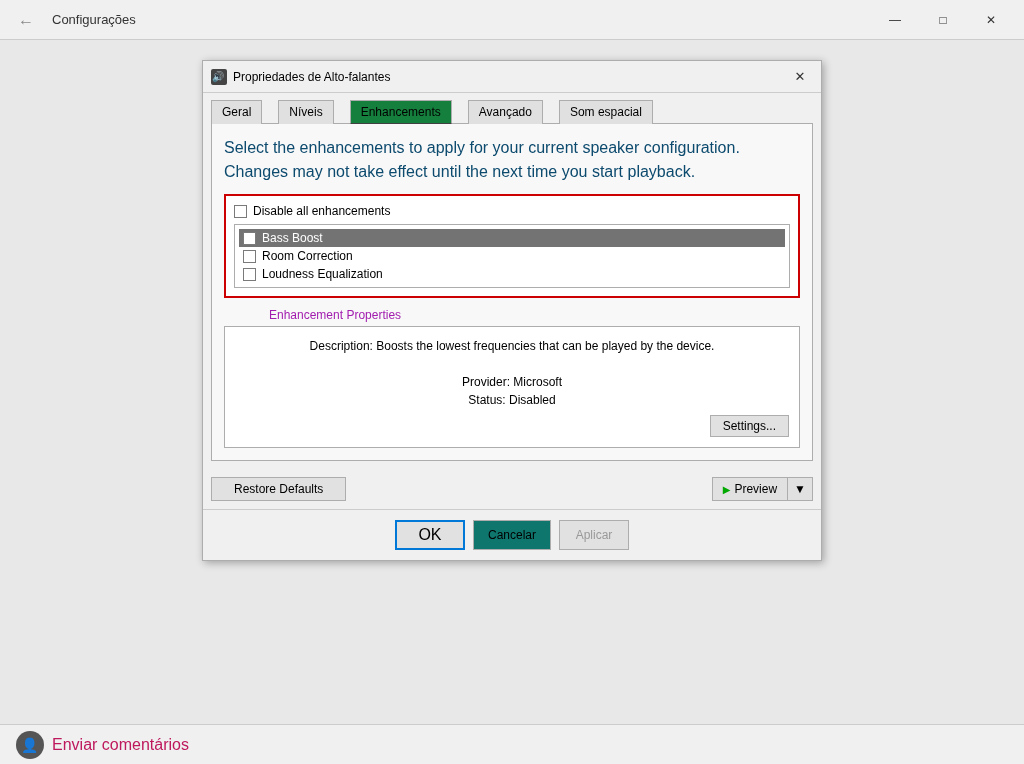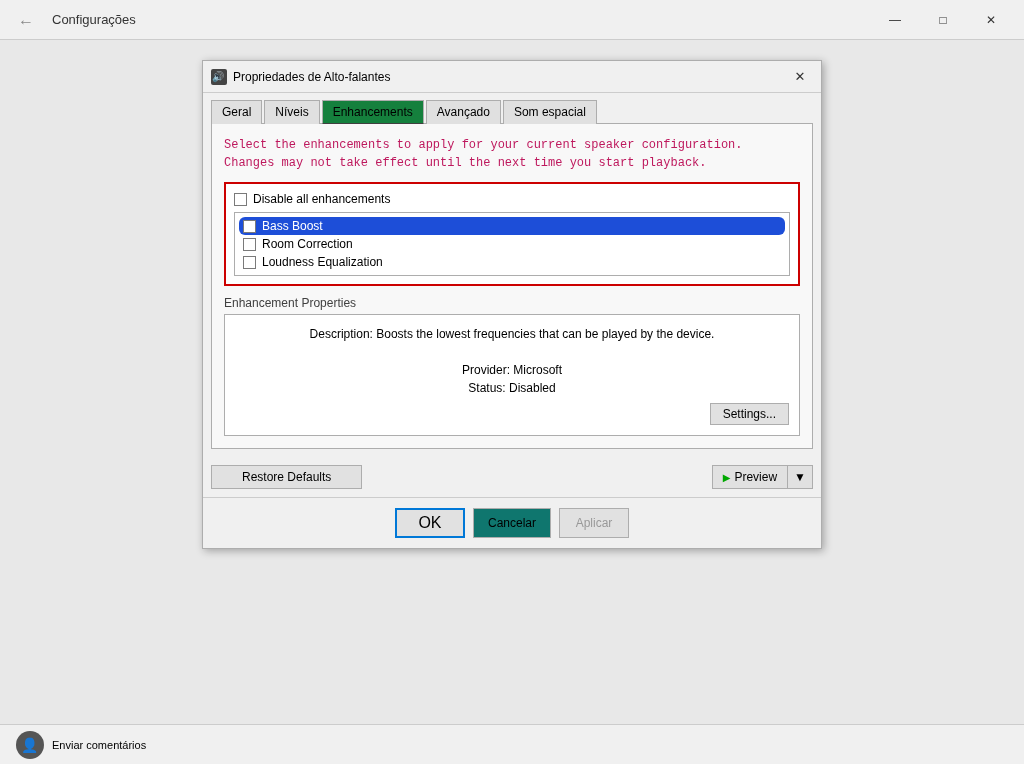--- a/index.html
+++ b/index.html
@@ -103,21 +103,21 @@
       cursor: pointer;
       font-size: 13px;
       color: #333;
     }
 
     
     .tabs {
       display: flex;
       padding: 6px 8px 0 8px;
       background: #f0f0f0;
-      gap: 2px;
+      gap: 16px;
     }
     .tab {
       padding: 4px 10px;
       border: 1px solid #adadad;
       background: #e0e0e0;
       cursor: pointer;
       font-size: 12px;
       color: #000;
       border-bottom: none;
       position: relative;
@@ -133,25 +133,24 @@
     
     .dialog-body {
       background: #f8f8f8;
       border: 1px solid #adadad;
       margin: 0 8px 8px 8px;
       padding: 12px;
     }
 
     
     .description-text {
-      font-size: 12px;
-      color: #be185d;
+      font-size: 16px;
+      color: #0c4a6e;
       line-height: 1.5;
       margin-bottom: 10px;
-      font-family: Liberation Mono, monospace;
     }
 
     
     .enhancements-box {
       border: 2px solid #cc0000;
       padding: 8px;
       background: #fff;
     }
 
     
@@ -170,23 +169,22 @@
       padding: 4px;
     }
     .enhancement-item {
       display: flex;
       align-items: center;
       gap: 6px;
       padding: 2px 4px;
       cursor: pointer;
     }
     .enhancement-item.selected {
-      background: #1d4ed8;
+      background: #737373;
       color: #fff;
-      border-radius: 6px;
     }
     .enhancement-item.selected label {
       color: #fff;
     }
 
     
     .chk {
       width: 13px;
       height: 13px;
       border: 1px solid #7a7a7a;
@@ -197,22 +195,23 @@
       flex-shrink: 0;
       cursor: pointer;
     }
 
     
     .enhancement-properties {
       margin-top: 10px;
     }
     .ep-label {
       font-size: 12px;
-      color: #404040;
+      color: #a21caf;
       margin-bottom: 4px;
+      margin-left: 45px;
     }
     .ep-box {
       border: 1px solid #adadad;
       background: #fff;
       padding: 10px;
       min-height: 120px;
       position: relative;
     }
     .ep-description {
       text-align: center;
@@ -241,21 +240,21 @@
     }
 
     
     .dialog-footer {
       display: flex;
       justify-content: space-between;
       padding: 8px;
       background: #f0f0f0;
     }
     .btn-restore {
-      padding: 4px 30px;
+      padding: 4px 22px;
       border: 1px solid #adadad;
       background: #e1e1e1;
       font-size: 12px;
       cursor: pointer;
     }
 
     .preview-group {
       display: flex;
       align-items: center;
       gap: 0;
@@ -337,22 +336,22 @@
       height: 28px;
       background: #555;
       border-radius: 50%;
       display: flex;
       align-items: center;
       justify-content: center;
       color: white;
       font-size: 14px;
     }
     .bottom-feedback-text {
-      color: #000000;
-      font-size: 11px;
+      color: #be185d;
+      font-size: 16px;
       cursor: pointer;
     }
   </style>
 </head>
 <body>
 
 <div class="top-bar">
   <span class="top-bar-back">←</span>
   <span class="top-bar-title">Configurações</span>
   <div class="top-bar-controls">

